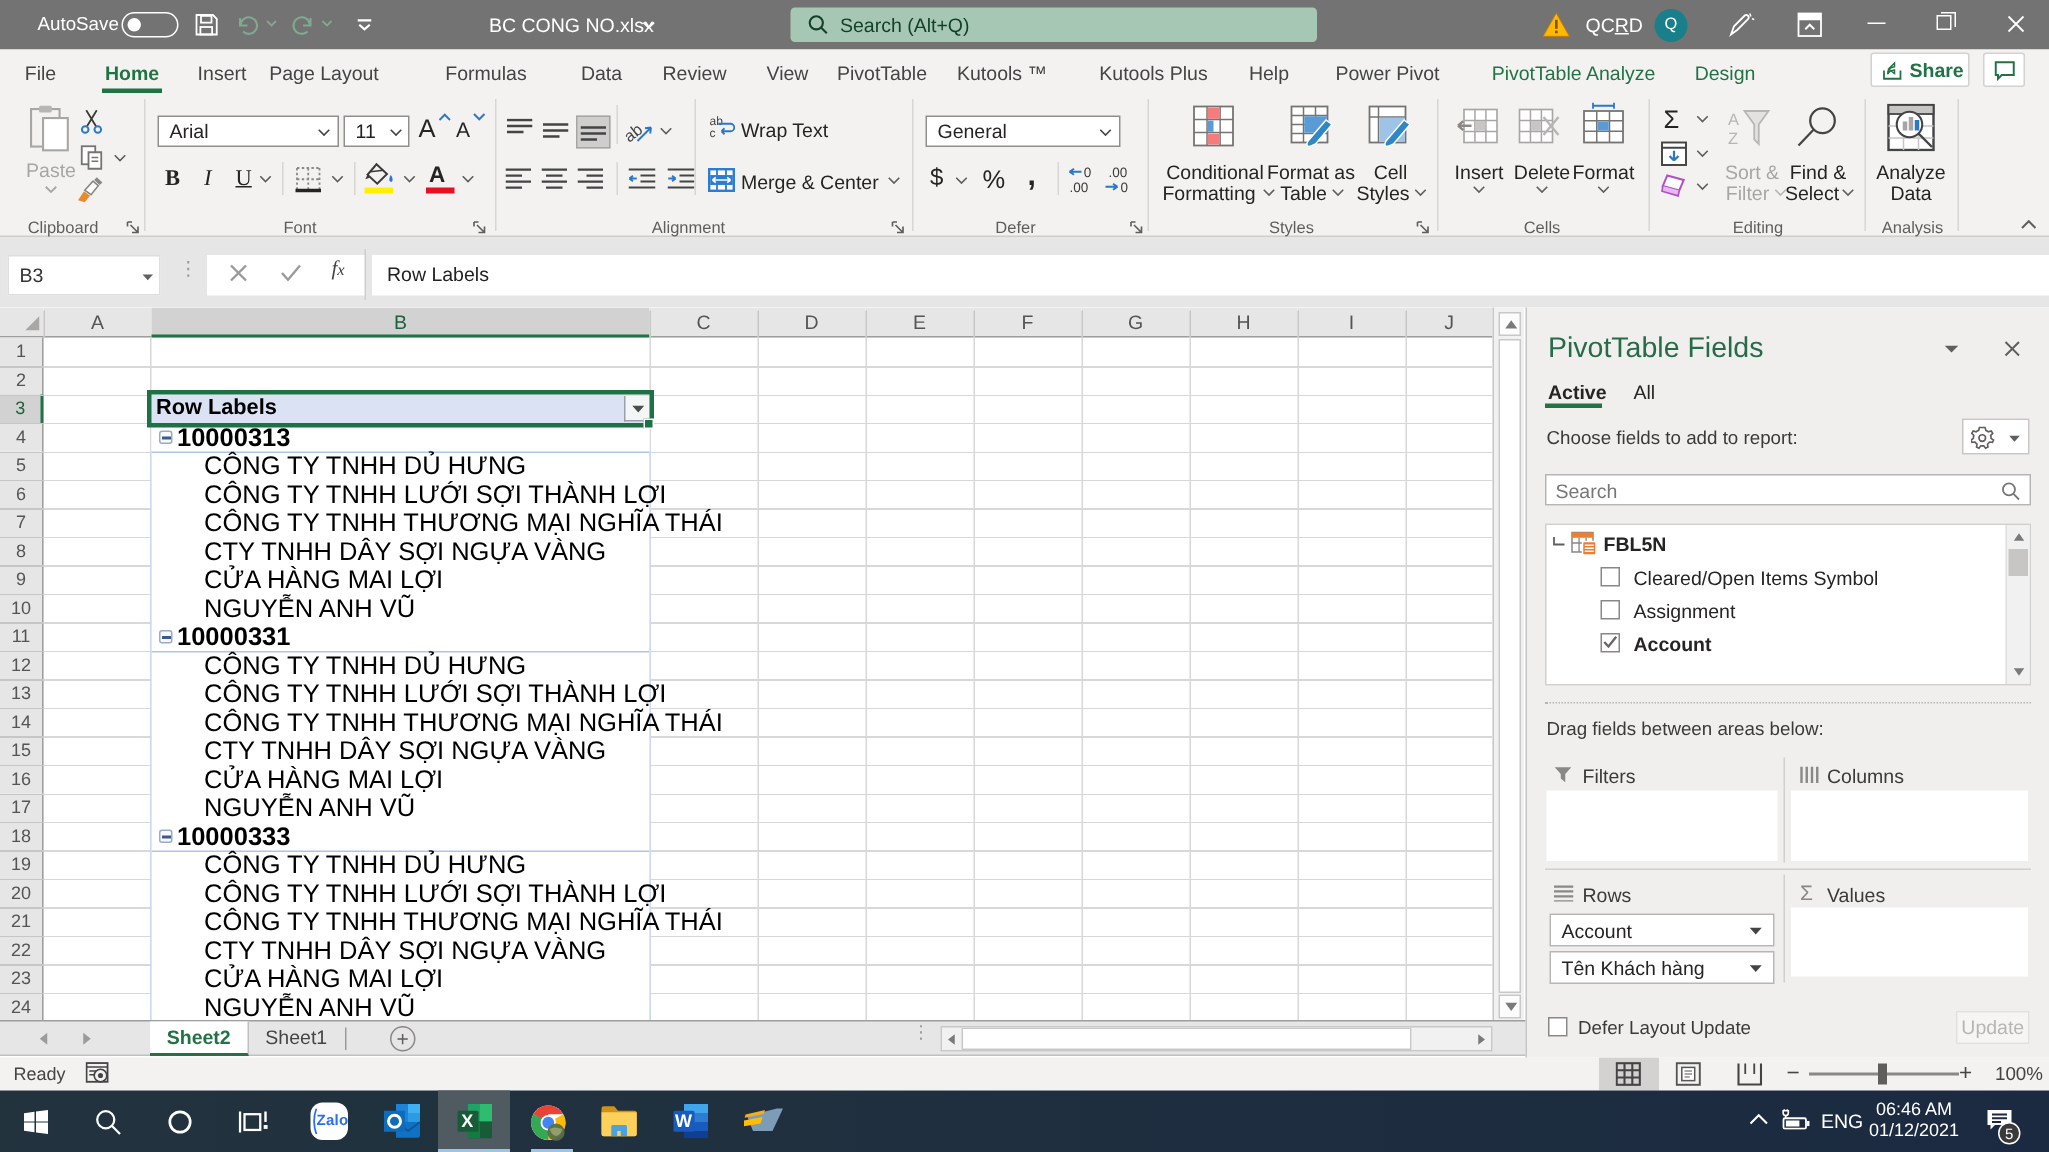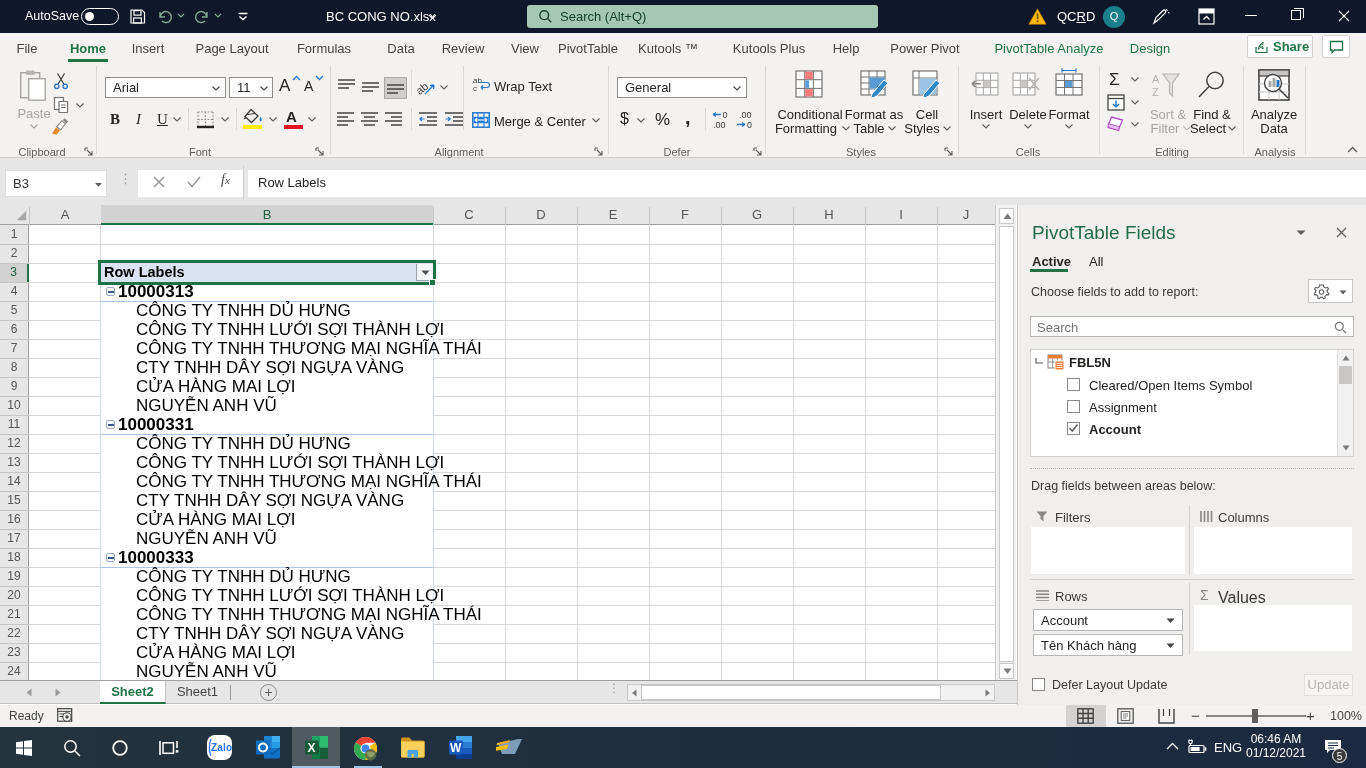--- a/index.html
+++ b/index.html
@@ -1,20 +1,20 @@
 <!DOCTYPE html>
 <html><head>
 <meta charset="utf-8">
 <style>
 * { margin:0; padding:0; box-sizing:border-box; }
 html,body { width:1366px; height:768px; overflow:hidden; }
 body { font-family:"Liberation Sans", sans-serif; position:relative; background:#fff; }
 .abs { position:absolute; }
 
-#titlebar { left:0; top:0; width:1366px; height:33px; background:#0f172a; color:#fff; }
+#titlebar { left:0; top:0; width:1366px; height:33px; background:#737373; color:#fff; }
 #titlebar .tb-txt { position:absolute; font-size:13px; color:#fff; }
 #searchbox { position:absolute; left:527px; top:5px; width:351px; height:23px; background:#a6c7b4; border-radius:3px; color:#14402a; font-size:13px; line-height:23px; }
 
 #tabrow { left:0; top:33px; width:1366px; height:29px; background:#f3f2f1; }
 .rtab { position:absolute; top:8px; font-size:13px; color:#444; white-space:nowrap; transform:translateX(-50%); }
 .rtab.green { color:#217346; }
 
 #ribbon { left:0; top:62px; width:1366px; height:96px; background:#f3f2f1; border-bottom:1px solid #cfcdcb; }
 .gsep { position:absolute; width:1px; background:#d8d6d4; top:4px; height:88px; }
 .glabel { position:absolute; font-size:11px; color:#605e5c; top:84px; transform:translateX(-50%); white-space:nowrap; }
@@ -112,21 +112,21 @@
   <div style="position:absolute;left:1291px;top:10px;width:10px;height:10px;border:1.2px solid #fff;"></div>
   <div style="position:absolute;left:1294px;top:8px;width:10px;height:10px;border-top:1.2px solid #fff;border-right:1.2px solid #fff;"></div>
   <svg style="position:absolute;left:1338px;top:10px;" width="12" height="12" viewBox="0 0 12 12">
         <path d="M1 1 L11 11 M11 1 L1 11" stroke="#fff" stroke-width="1.2"></path>
       </svg>
 </path></div>
 <div class="abs" id="tabrow">
   <div class="rtab" style="left:27px;">File</div>
   <div class="rtab" style="left:88px;font-weight:bold;color:#217346;">Home</div>
   <div class="rtab" style="left:148px;">Insert</div>
-  <div class="rtab" style="left:232px;">Page Layout</div>
+  <div class="rtab" style="left:216px;">Page Layout</div>
   <div class="rtab" style="left:324px;">Formulas</div>
   <div class="rtab" style="left:401px;">Data</div>
   <div class="rtab" style="left:463px;">Review</div>
   <div class="rtab" style="left:525px;">View</div>
   <div class="rtab" style="left:588px;">PivotTable</div>
   <div class="rtab" style="left:668px;">Kutools ™</div>
   <div class="rtab" style="left:769px;">Kutools Plus</div>
   <div class="rtab" style="left:846px;">Help</div>
   <div class="rtab" style="left:925px;">Power Pivot</div>
   <div class="rtab green" style="left:1049px;">PivotTable Analyze</div>
@@ -901,21 +901,21 @@
   <div style="position:absolute;left:201px;top:305px;font-size:13px;color:#3b3a39;">Columns</div>
   <div class="white" style="left:14px;top:322px;width:154px;height:47px;"></div>
   <div class="white" style="left:177px;top:322px;width:158px;height:47px;"></div>
   <div style="position:absolute;left:172px;top:300px;width:1px;height:70px;background:#d2d0ce;"></div>
   <div style="position:absolute;left:13px;top:374px;width:324px;height:1px;background:#d2d0ce;"></div>
   <svg style="position:absolute;left:19px;top:385px;" width="13" height="11" viewBox="0 0 13 11">
       <path d="M0 1 H13 M0 4.3 H13 M0 7.6 H13 M0 10.9 H13" stroke="#8a8886" stroke-width="1.5"></path>
     </svg>
   <div style="position:absolute;left:38px;top:384px;font-size:13px;color:#3b3a39;">Rows</div>
   <div style="position:absolute;left:183px;top:382px;font-size:14px;color:#8a8886;">Σ</div>
-  <div style="position:absolute;left:201px;top:384px;font-size:16px;color:#3b3a39;">Values</div>
+  <div style="position:absolute;left:201px;top:384px;font-size:13px;color:#3b3a39;">Values</div>
   <div style="position:absolute;left:172px;top:378px;width:1px;height:72px;background:#d2d0ce;"></div>
 
   <div class="white" style="left:16px;top:404px;width:150px;height:22px;border:1px solid #b8b6b4;">
     <span style="position:absolute;left:7px;top:3px;font-size:13px;color:#252423;">Account</span>
     <svg style="position:absolute;right:7px;top:8px;" width="9" height="6" viewBox="0 0 9 6">
         <path d="M0.5 0.5 L4.5 5 L8.5 0.5" fill="#444"></path>
       </svg>
   </div>
   <div class="white" style="left:16px;top:429px;width:150px;height:22px;border:1px solid #b8b6b4;">
     <span style="position:absolute;left:7px;top:3px;font-size:13px;color:#252423;">Tên Khách hàng</span>

